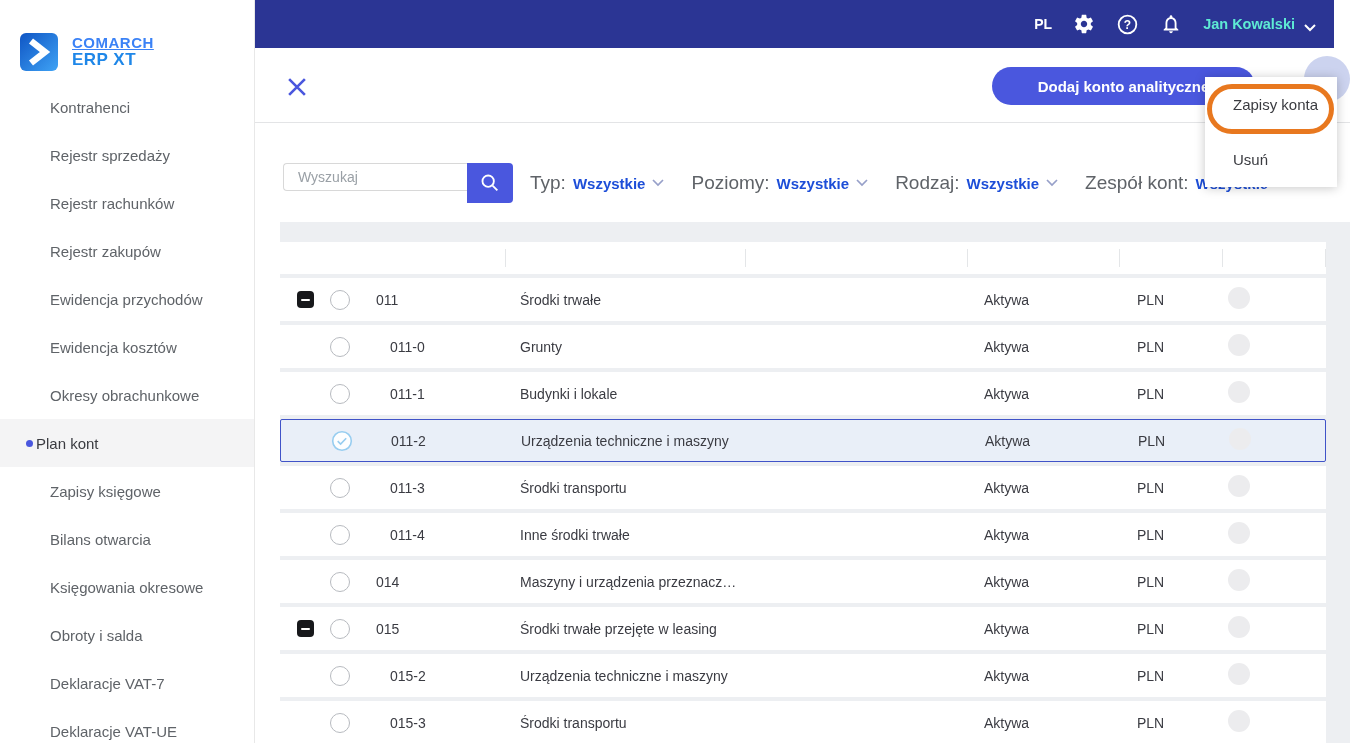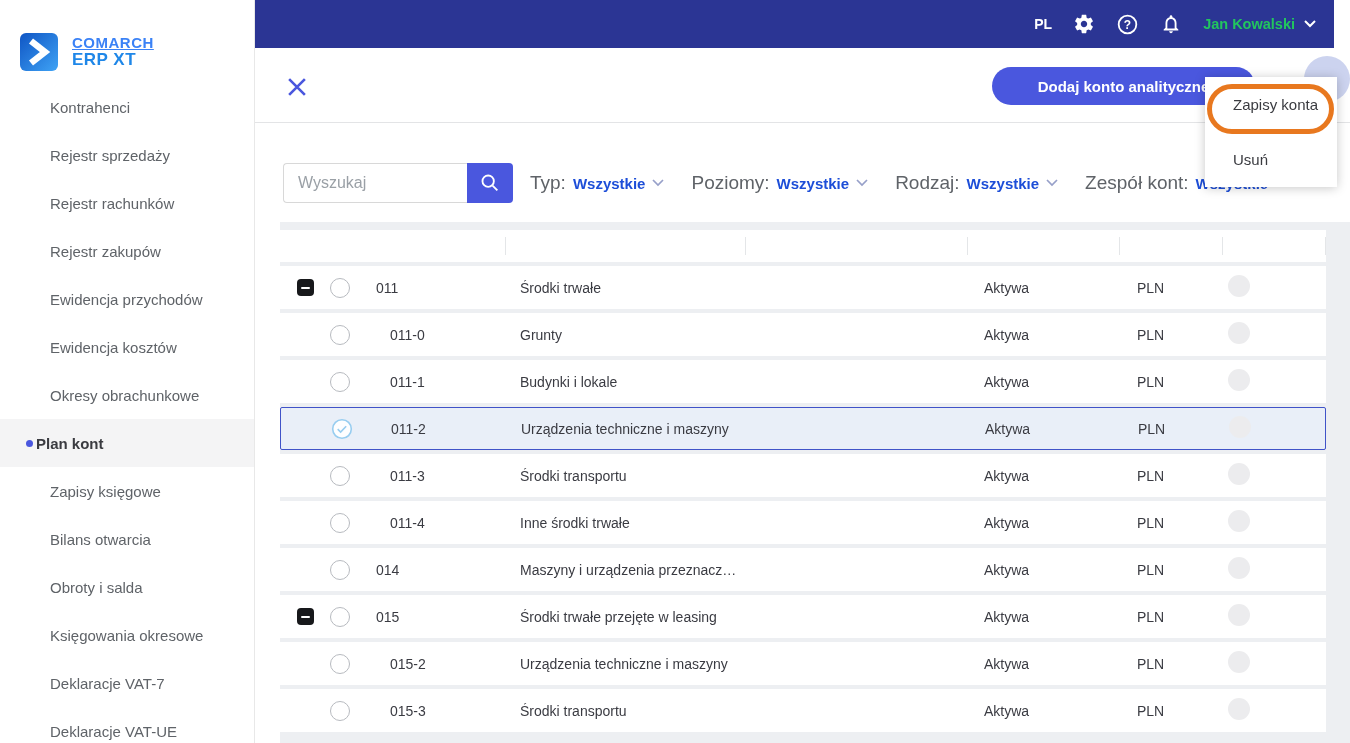--- a/index.html
+++ b/index.html
@@ -15,58 +15,58 @@
 
   
   .sidebar{position:absolute;left:0;top:0;width:255px;height:743px;background:#fff;border-right:1px solid #e8e8e8;z-index:3;}
   .logo{display:flex;align-items:center;gap:13px;padding:21px 0 0 20px;height:83px;}
   .logo-text{display:flex;flex-direction:column;line-height:1.05;}
   .logo-text .l1{color:#3b82f6;font-weight:bold;font-size:15px;letter-spacing:.5px;text-decoration:underline;}
   .logo-text .l2{color:#1f87e8;font-weight:bold;font-size:17px;letter-spacing:.5px;}
   .side-menu{margin-top:0;}
   .side-item{height:48px;display:flex;align-items:center;padding-left:50px;position:relative;color:#5f6368;font-size:15px;cursor:pointer;}
   .side-item .bullet{display:none;position:absolute;left:26px;top:21px;width:7px;height:7px;border-radius:50%;background:var(--accent);}
-  .side-item.active{background:#f4f4f5;color:#3a3b40;font-weight:bold;padding-left:36px;}
+  .side-item.active{background:#f4f4f5;color:#3a3b40;font-weight:normal;padding-left:36px;}
   .side-item.active .bullet{display:block;}
 
   
   .topbar{position:absolute;left:239px;top:0;width:1095px;height:48px;background:var(--topbar);display:flex;align-items:center;justify-content:flex-end;gap:21px;padding-right:18px;z-index:2;}
   .topbar .lang{color:#fff;font-weight:bold;font-size:14px;}
   .tb-icon{display:flex;align-items:center;justify-content:center;cursor:pointer;}
-  .user{display:flex;align-items:center;gap:9px;color:#22c55e;font-weight:bold;font-size:14.5px;cursor:pointer;}
+  .user{display:flex;align-items:flex-end;gap:9px;color:#5eead4;font-weight:bold;font-size:14.5px;cursor:pointer;}
 
   
   .pagehead{position:absolute;left:255px;top:48px;width:1095px;height:75px;background:#fff;border-bottom:1px solid #e3e4e6;z-index:2;}
   .close-btn{position:absolute;left:33px;top:30px;width:20px;height:20px;cursor:pointer;}
   .add-btn{position:absolute;right:95px;top:19px;height:38px;width:263px;background:var(--accent);color:#fff;border:none;border-radius:19px;font-size:15px;font-weight:bold;font-family:inherit;cursor:pointer;z-index:4;}
 
   
   .more-circle{position:absolute;left:1304px;top:56px;width:46px;height:46px;border-radius:50%;background:#ccd3ef;z-index:5;cursor:pointer;}
 
   
   .ctx-menu{position:absolute;left:1205px;top:77px;width:132px;background:#fff;border-radius:0;box-shadow:0 1px 10px rgba(0,0,0,.22);z-index:10;padding:0;}
   .menu-item{position:relative;height:55px;display:flex;align-items:center;padding-left:28px;font-size:15px;color:#3a3b40;cursor:pointer;}
   .menu-item .hl-ring{display:none;position:absolute;left:2px;right:3px;top:7px;bottom:-2px;border:5px solid var(--highlight);border-radius:26px;pointer-events:none;}
   .menu-item.highlighted .hl-ring{display:block;}
 
   
   .content{position:absolute;left:255px;top:123px;width:1095px;height:620px;background:#fff;}
 
   .filter-row{position:absolute;left:28px;top:40px;display:flex;align-items:center;}
   .search-wrap{display:flex;align-items:stretch;height:40px;}
-  .search-input{width:184px;height:40px;border:1px solid #d8d8d8;border-right:none;border-radius:4px 0 0 4px;padding:0 14px;font-size:16px;font-family:inherit;color:#6d28d9;outline:none;}
+  .search-input{width:184px;height:28px;border:1px solid #d8d8d8;border-right:none;border-radius:4px 0 0 4px;padding:0 14px;font-size:14px;font-family:inherit;color:#6d28d9;outline:none;}
   .search-input::placeholder{color:#9aa0a6;}
   .search-btn{width:46px;height:40px;background:var(--accent);border:none;border-radius:0 4px 4px 0;display:flex;align-items:center;justify-content:center;cursor:pointer;}
   .filters{display:flex;align-items:center;gap:27px;margin-left:17px;}
   .filter{display:flex;align-items:center;gap:7px;cursor:pointer;}
   .filter .f-label{color:#5f6368;font-size:19px;}
   .filter .f-value{color:#1d4ed8;font-size:15px;font-weight:bold;}
 
   
-  .table-area{position:absolute;left:25px;top:99px;width:1070px;height:521px;background:#edeff2;padding-top:8px;}
+  .table-area{position:absolute;left:25px;top:99px;width:1070px;height:521px;background:#edeff2;padding-top:20px;}
   .thead{display:grid;grid-template-columns:88px 137px 240px 222px 152px 103px 104px;width:1046px;height:32px;background:#fff;align-items:center;margin-bottom:4px;}
   .hcell{position:relative;font-size:11px;font-weight:bold;letter-spacing:.6px;color:#9b9ea3;height:100%;display:flex;align-items:center;}
   .hcell.sep::before{content:'';position:absolute;left:0;top:7px;height:18px;width:1px;background:#e4e6e8;}
   .hcell.last::after{content:'';position:absolute;right:0;top:7px;height:18px;width:1px;background:#e4e6e8;}
   .h0{padding-left:8px;} .h1{padding-left:15px;} .h2{padding-left:10px;}
   .h3{padding-left:17px;} .h4{padding-left:18px;} .h5{padding-left:16px;}
 
   .trow{display:grid;grid-template-columns:50px 38px 137px 240px 222px 152px 103px 104px;width:1046px;height:43px;background:#fff;align-items:center;margin-bottom:4px;cursor:pointer;}
   .trow.selected{background:var(--sel-bg);border:1.5px solid var(--sel-border);border-radius:2px;}
   .cell{font-size:14px;color:#3a3b42;white-space:nowrap;overflow:hidden;}
@@ -143,25 +143,25 @@
       <div class="side-item">
 
     <span class="side-label">Zapisy księgowe</span>
   </div>
       <div class="side-item">
 
     <span class="side-label">Bilans otwarcia</span>
   </div>
       <div class="side-item">
 
+    <span class="side-label">Księgowania okresowe</span>
+  </div>
+      <div class="side-item">
+
     <span class="side-label">Obroty i salda</span>
-  </div>
-      <div class="side-item">
-
-    <span class="side-label">Księgowania okresowe</span>
   </div>
       <div class="side-item">
 
     <span class="side-label">Deklaracje VAT-7</span>
   </div>
       <div class="side-item">
 
     <span class="side-label">Deklaracje VAT-UE</span>
   </div>
     </div>

